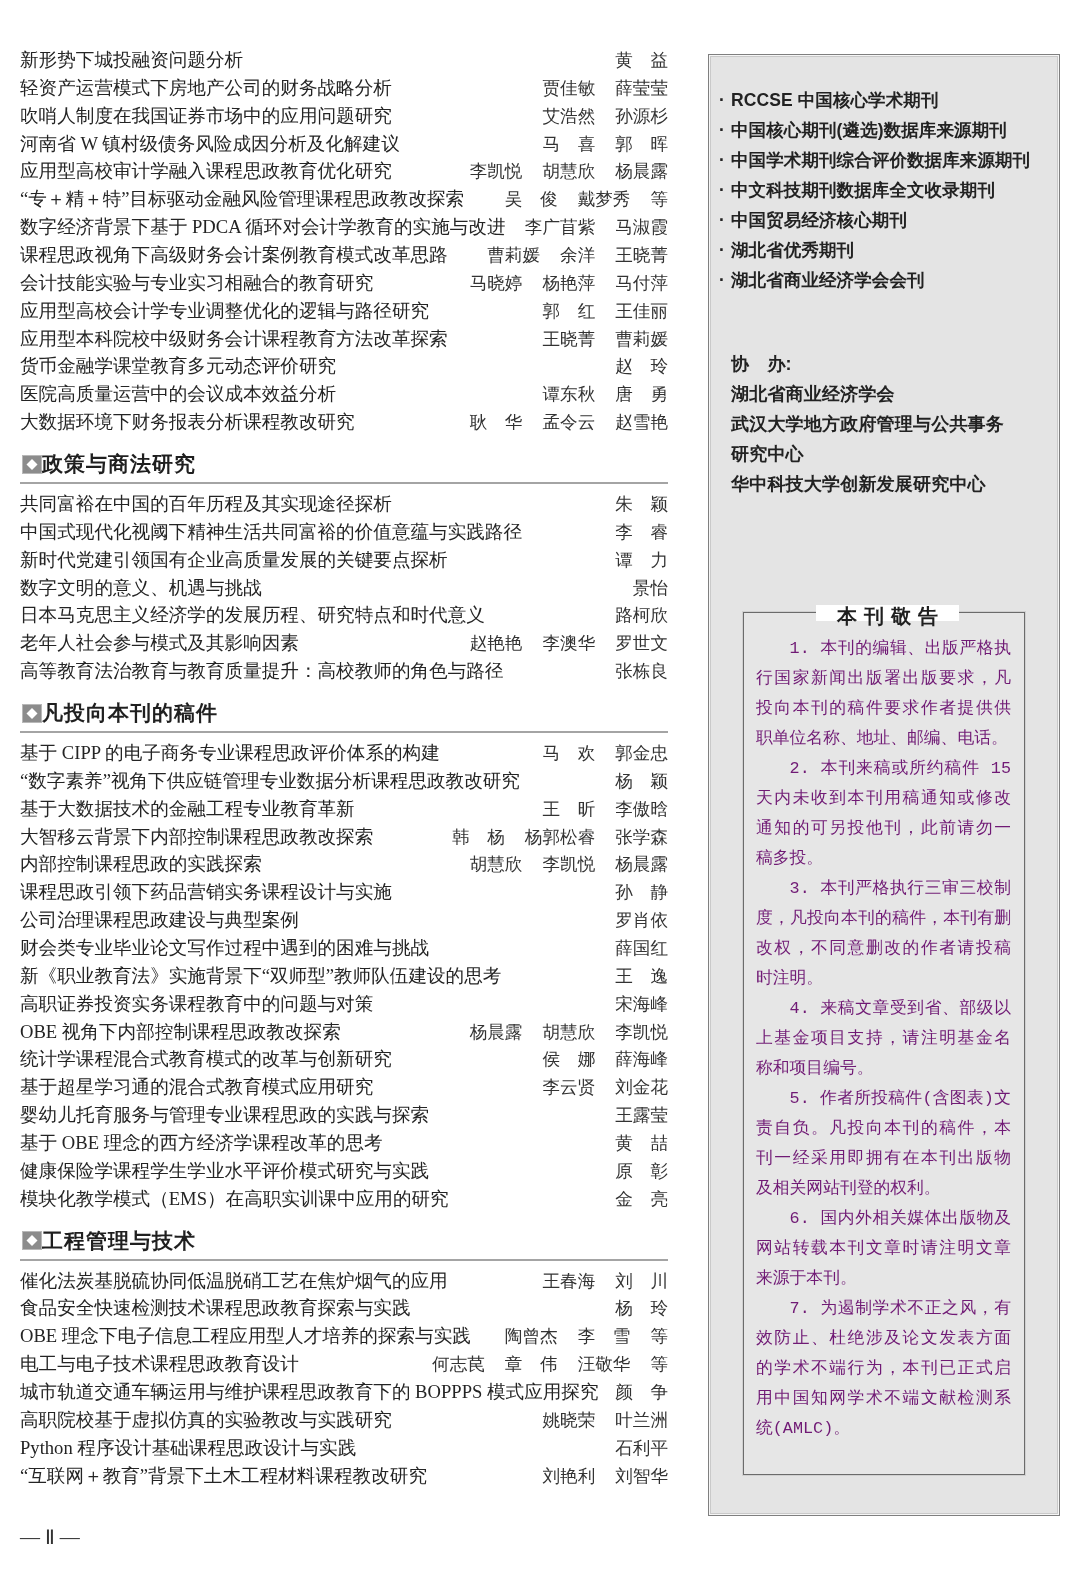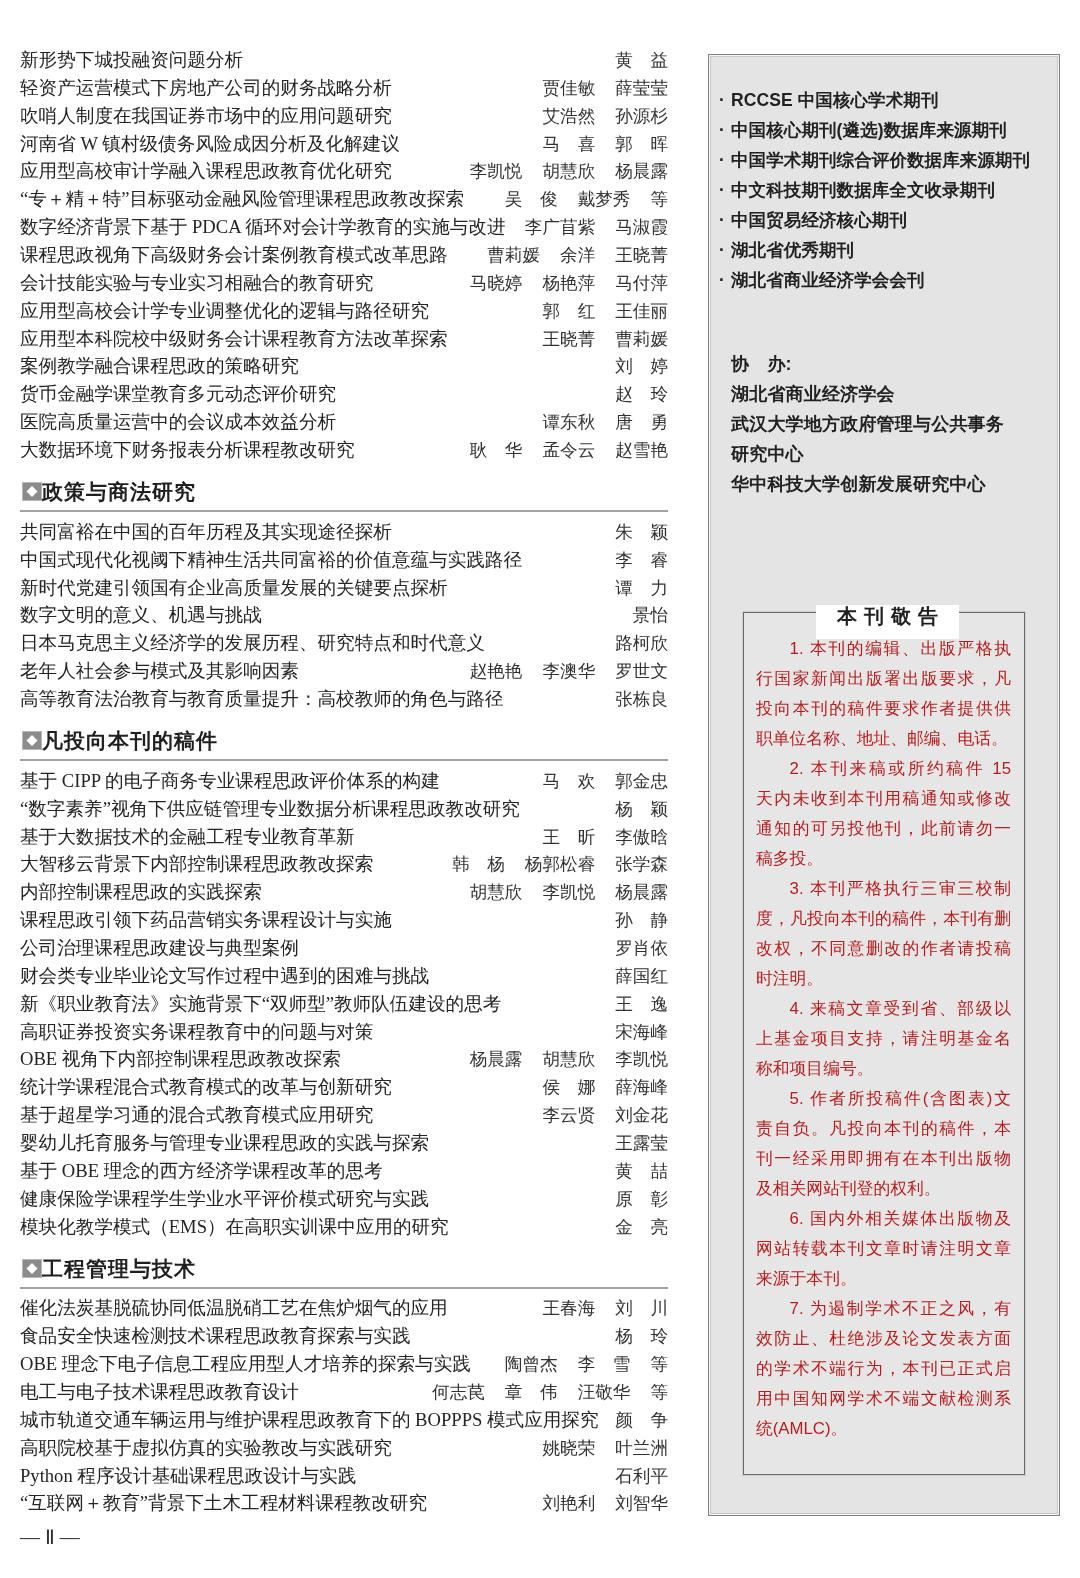--- a/index.html
+++ b/index.html
@@ -53,28 +53,28 @@
       line-height: 30px; font-family: "Liberation Sans", sans-serif; font-weight: bold;
       font-size: 18px; letter-spacing: 0.2px; color: #222;
     }
     .notice {
       position: absolute; left: 743px; top: 612px; width: 282px; height: 863px;
       box-sizing: border-box; background: #e6e6e6;
       border: 1px solid #6b6b6b; box-shadow: 0 0 0 1px #d0d0d0;
       padding: 21px 13px 0 12px;
     }
     .notice .n-title {
-      position: absolute; left: 72px; top: -8px; width: 143px; height: 34px;
+      position: absolute; left: 72px; top: -8px; width: 143px; height: 16px;
       background: #ffffff; text-align: center; line-height: 22px;
       font-family: "Liberation Sans", sans-serif; font-weight: bold; font-size: 20px;
       letter-spacing: 7px; text-indent: 7px; color: #1f1f1f;
     }
     .n-line {
       height: 30px; line-height: 30px; overflow: visible;
-      font-family: Liberation Sans, sans-serif; font-size: 16.8px; color: #b91c1c;
+      font-family: Liberation Mono, monospace; font-size: 16.8px; color: #701a75;
       text-align: justify; text-align-last: justify;
     }
     .n-line.indent { padding-left: 2em; }
     .n-line.last { text-align-last: left; }
   </style>
 </head>
 <body>
 
 <div class="toc">
 
@@ -150,26 +150,20 @@
         <span class="authors">
           <span class="author">郭　红</span>
           <span class="author">王佳丽</span>
         </span>
       </div>
     <div class="row">
         <span class="title">应用型本科院校中级财务会计课程教育方法改革探索</span>
         <span class="authors">
           <span class="author">王晓菁</span>
           <span class="author">曹莉媛</span>
-        </span>
-      </div>
-    <div class="row">
-        <span class="title">案例教学融合课程思政的策略研究</span>
-        <span class="authors">
-          <span class="author">刘　婷</span>
         </span>
       </div>
     <div class="row">
         <span class="title">货币金融学课堂教育多元动态评价研究</span>
         <span class="authors">
           <span class="author">赵　玲</span>
         </span>
       </div>
     <div class="row">
         <span class="title">医院高质量运营中的会议成本效益分析</span>

